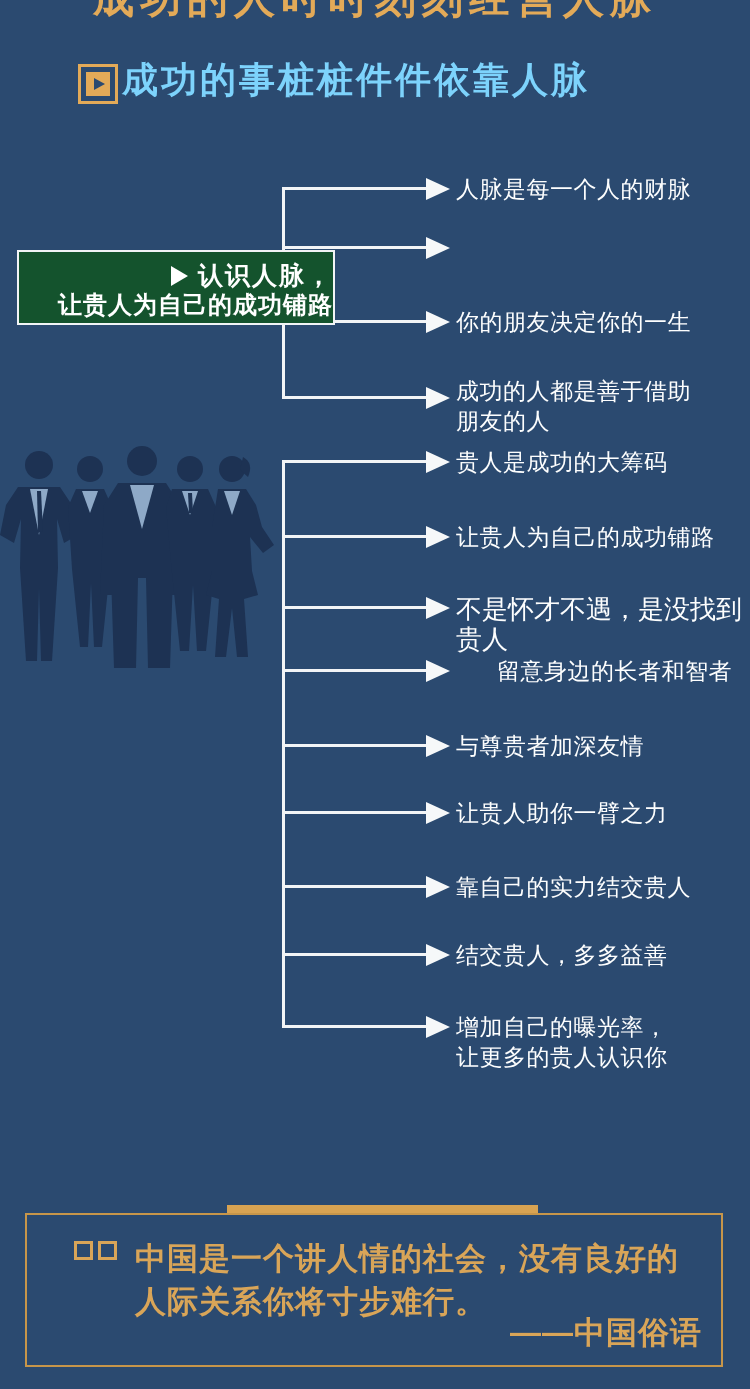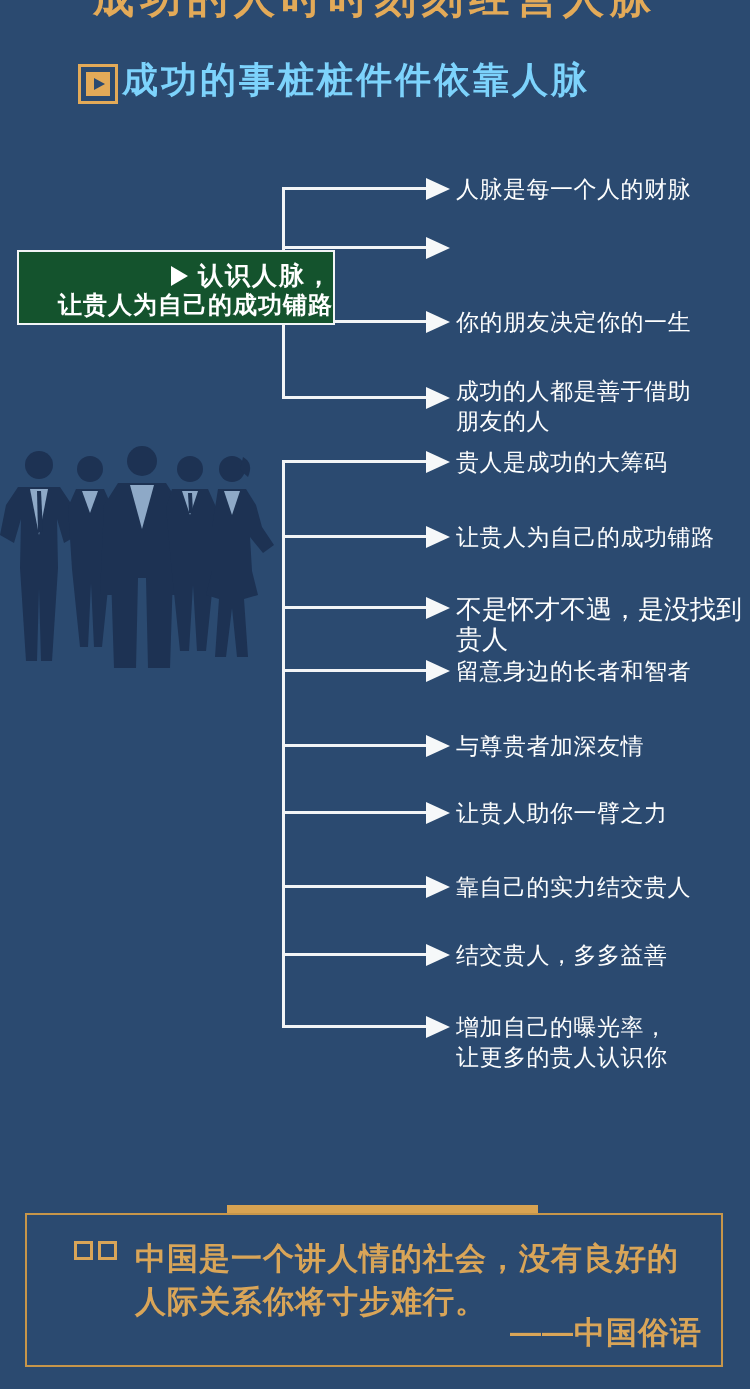--- a/index.html
+++ b/index.html
@@ -168,21 +168,21 @@
   <div class="arrowhead" style="left:426px;top:735px;"></div>
   <div class="arrowhead" style="left:426px;top:802px;"></div>
   <div class="arrowhead" style="left:426px;top:876px;"></div>
   <div class="arrowhead" style="left:426px;top:944px;"></div>
   <div class="arrowhead" style="left:426px;top:1016px;"></div>
 
 
   <div class="item" style="top:522px;">让贵人为自己的成功铺路</div>
   <div class="item" style="top:447px;">贵人是成功的大筹码</div>
   <div class="item small" style="top:594px;">不是怀才不遇，是没找到贵人</div>
-  <div class="item" style="top:656px;">留意身边的长者和智者</div>
+  <div class="item" style="top:656px;margin-left:41px;">留意身边的长者和智者</div>
   <div class="item" style="top:731px;">与尊贵者加深友情</div>
   <div class="item" style="top:798px;">让贵人助你一臂之力</div>
   <div class="item" style="top:872px;">靠自己的实力结交贵人</div>
   <div class="item" style="top:940px;">结交贵人，多多益善</div>
   <div class="item" style="top:1012px;">增加自己的曝光率，
 让更多的贵人认识你</div>
 
   <div class="quote-bar"></div>
   <div class="quote-box"></div>
   <span class="qsq" style="left:74px;top:1241px;"></span>

